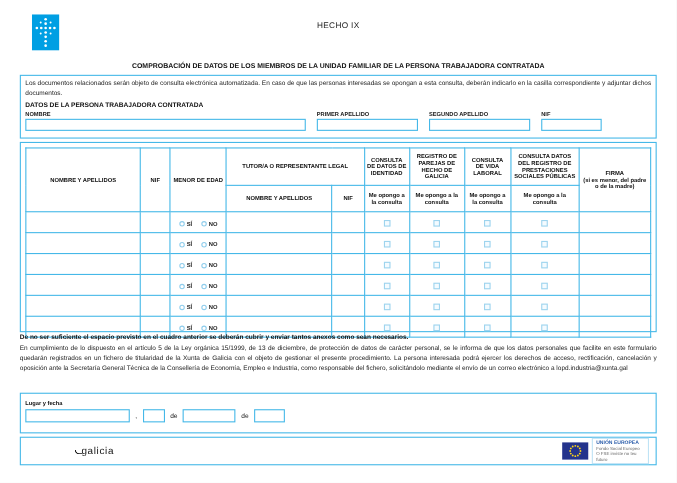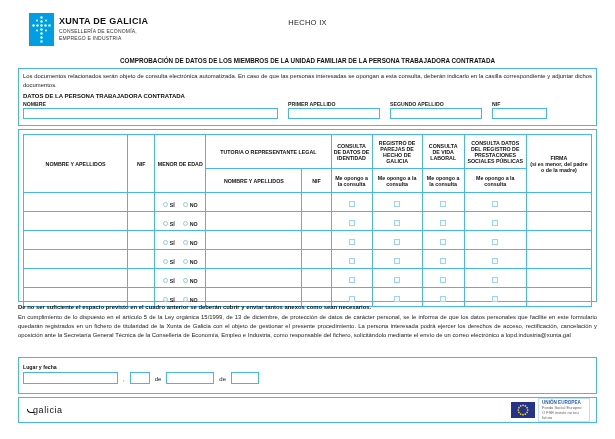--- a/index.html
+++ b/index.html
@@ -43,21 +43,21 @@
   .legal { position:absolute; left:18px; top:313px; width:579px; font-size:5.9px; line-height:1.5; text-align:justify; color:#222; }
   
   .lugar-box { position:absolute; left:18px; top:357px; width:579px; height:37px; padding:6px 4px 0 4px; }
   .lugar-label { font-size:5.2px; font-weight:bold; color:#111; }
   .lugar-row { display:flex; align-items:flex-end; gap:5px; margin-top:2px; font-size:6px; }
   .lugar-row input { border:1px solid #45b8e8; height:12px; font-size:6px; padding:0 2px; outline:none; }
   .in-place { width:95px; } .in-day { width:20px; } .in-month { width:48px; } .in-year { width:28px; }
   .sep { font-size:6px; color:#222; padding-bottom:2px; }
   
   .footer-box { position:absolute; left:18px; top:397px; width:579px; height:26px; display:flex; align-items:center; justify-content:space-between; padding:0 6px 0 8px; }
-  .brand { display:flex; align-items:baseline; }
+  .brand { display:flex; align-items:baseline;margin-left:41px; }
   .brand-swash { display:inline-block; width:7px; height:4px; border-bottom:1px solid #111; border-left:1px solid #111; border-bottom-left-radius:4px; margin-right:-1px; }
   .brand-text { font-size:9px; color:#111; letter-spacing:0.6px; }
   .eu-block { display:flex; align-items:center; gap:3px; }
   .eu-text { border:1px solid #bfe3f5; padding:1px 3px; width:52px; }
   .eu-title { font-size:4.6px; font-weight:bold; color:#2a5caa; }
   .eu-line { font-size:4px; color:#666; line-height:1.3; }
 </style>
 </head>
 <body>
 
@@ -77,25 +77,20 @@
         <circle cx="4.5" cy="12.5" r="1.2"></circle>
           <circle cx="8.5" cy="12.5" r="1.2"></circle>
         <circle cx="16.5" cy="12.5" r="1.2"></circle>
           <circle cx="20.5" cy="12.5" r="1.2"></circle>
         <circle cx="8" cy="7.5" r="0.9"></circle>
           <circle cx="17" cy="7.5" r="0.9"></circle>
         <circle cx="8" cy="17.5" r="0.9"></circle>
           <circle cx="17" cy="17.5" r="0.9"></circle>
       </g>
     </svg>
-    <div>
-      <div class="logo-org">XUNTA DE GALICIA</div>
-      <div class="logo-dept">CONSELLERÍA DE ECONOMÍA,</div>
-      <div class="logo-dept">EMPREGO E INDUSTRIA</div>
-    </div>
   </div>
   <div class="annex">HECHO IX</div>
 
   <div class="form-title">COMPROBACIÓN DE DATOS DE LOS MIEMBROS DE LA UNIDAD FAMILIAR DE LA PERSONA TRABAJADORA CONTRATADA</div>
 
   <div class="info-box bbox">
     <div class="notice">Los documentos relacionados serán objeto de consulta electrónica automatizada. En caso de que las personas interesadas se opongan a esta consulta, deberán indicarlo en la casilla correspondiente y adjuntar dichos documentos.</div>
     <div class="datos-heading">DATOS DE LA PERSONA TRABAJADORA CONTRATADA</div>
     <div class="fields-row">
       <div class="field f-nombre">

